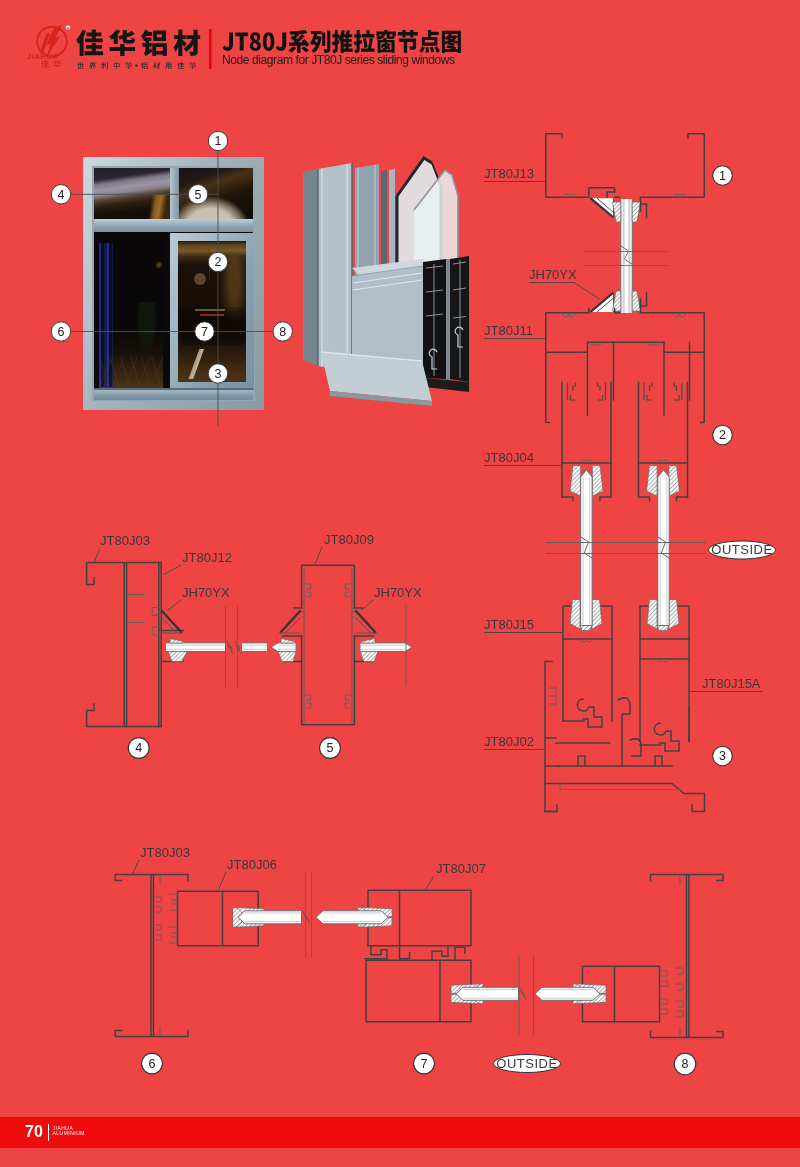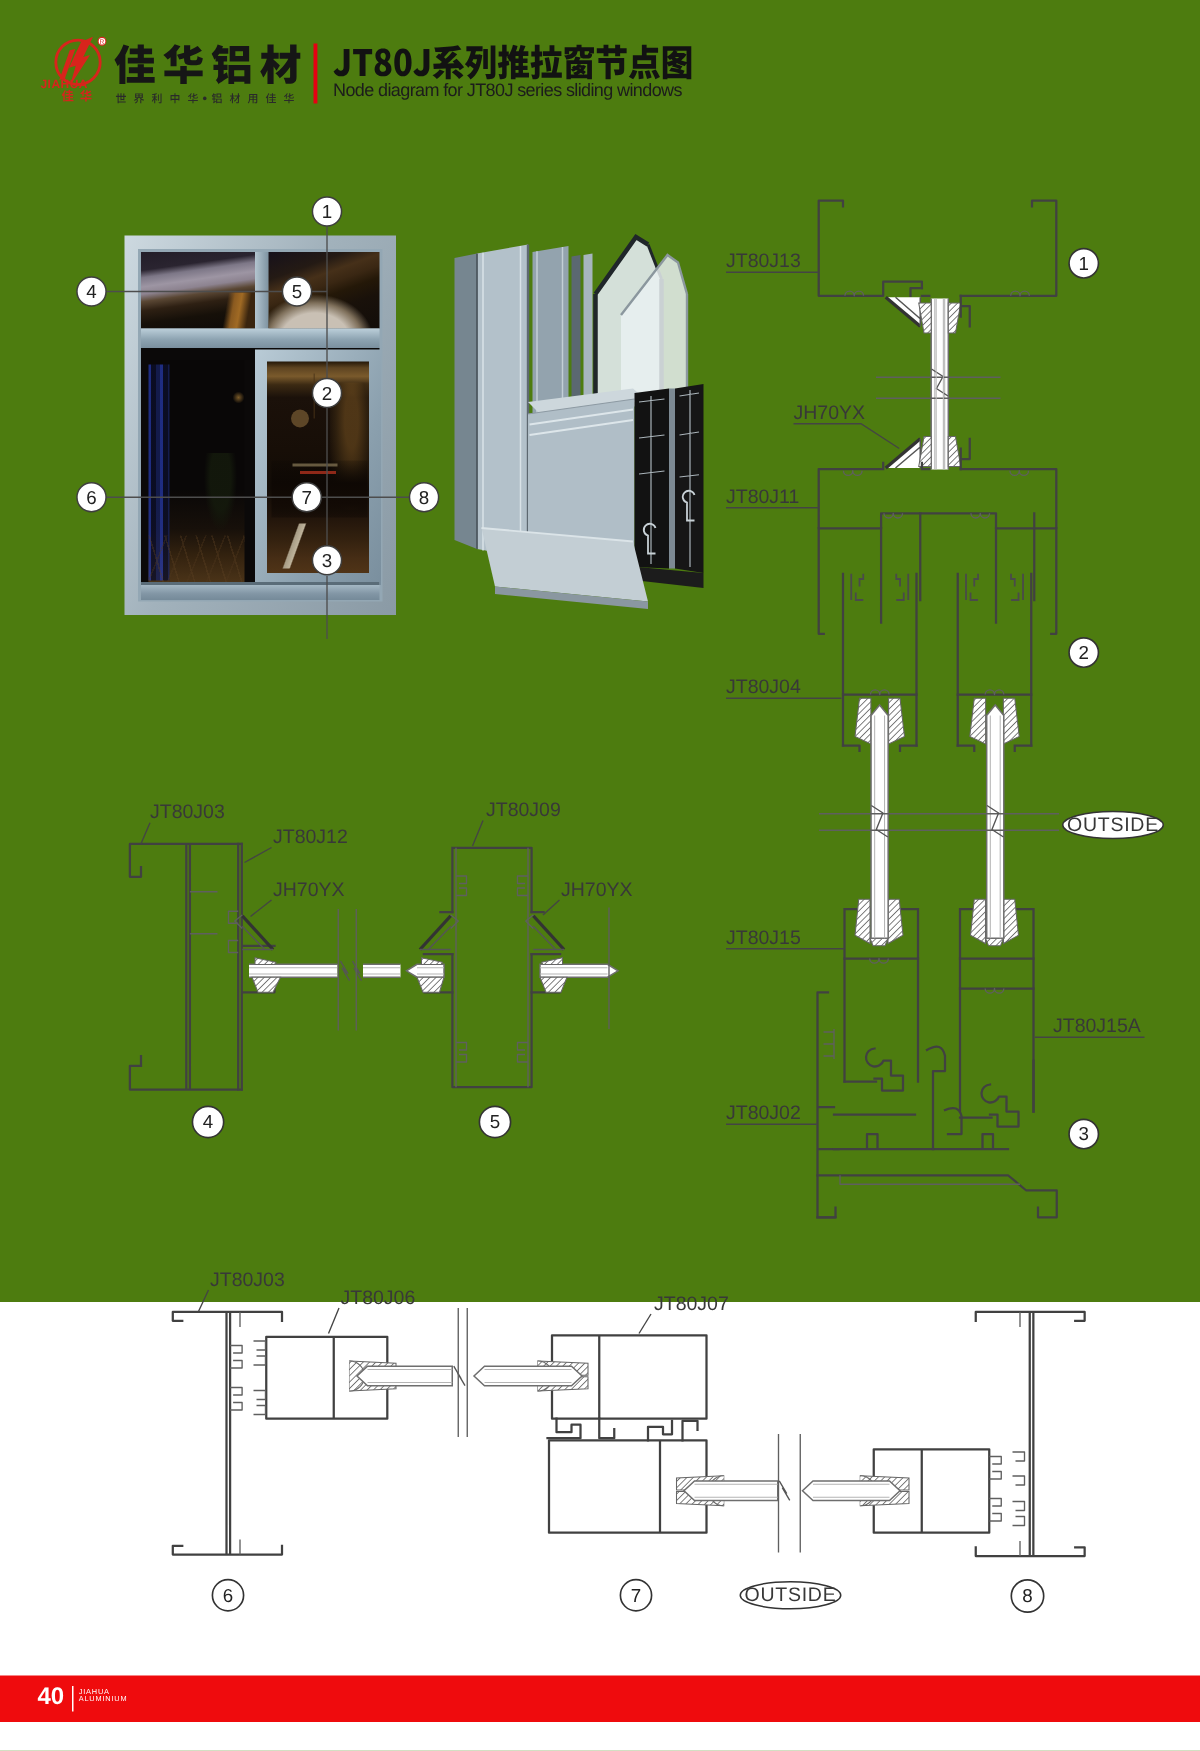--- a/index.html
+++ b/index.html
@@ -1,15 +1,15 @@
 <!DOCTYPE html>
 <html><head><meta charset="utf-8">
 <style>
 html,body{margin:0;padding:0;background:#fff;width:800px;height:1167px;overflow:hidden}
-#page{position:relative;width:800px;height:868px;background:#4d7c0f;font-family:"Liberation Sans",sans-serif}
+#page{position:relative;width:800px;height:1167px;background:#ef4444;font-family:"Liberation Sans",sans-serif}
 </style></head>
 <body>
 <div id="page">
 
 <svg width="800" height="100" viewBox="0 0 800 100" style="position:absolute;left:0;top:0" xmlns="http://www.w3.org/2000/svg">
 
 <g>
 <circle cx="52" cy="41.5" r="14.8" fill="none" stroke="#d8241c" stroke-width="1.9"></circle>
 <path d="M54,28 L62,24.5 L55.5,38 L60,36.6 L46.5,57.5 L50.5,43.8 L46,45.2 Z" fill="#d8241c"></path>
 <path d="M46.5,33.5 L50.2,32.7 L43.2,52.5 L39.5,53.3 Z" fill="#d8241c"></path>
@@ -501,15 +501,15 @@
 <g>
 <path class="p" d="M716.8,880.5 H723.1 V874.6 H650.5 V880.5 M716.8,1031.5 H723.1 V1037.4 H650.5 V1031.5 M686.5,874.6 V1037.4 M688.9,874.6 V1037.4"></path>
 <path class="t" d="M680,874.6 v10 M680,1037.4 v-10"></path>
 </g>
 
 <circle cx="685" cy="1064" r="10.8" fill="#fff" stroke="#333" stroke-width="1.1"></circle>
       <text x="685" y="1068.3" text-anchor="middle" class="cn">8</text>
 </svg>
 
 <div style="position:absolute;left:0;top:1117px;width:800px;height:30.5px;background:#ef0b0d"></div>
-<div style="position:absolute;left:25px;top:1122.5px;font-family:'Liberation Sans',sans-serif;font-weight:bold;font-size:16px;color:#fff">40</div>
+<div style="position:absolute;left:25px;top:1122.5px;font-family:'Liberation Sans',sans-serif;font-weight:bold;font-size:16px;color:#fff">70</div>
 <div style="position:absolute;left:47.5px;top:1123.5px;width:1px;height:17px;background:#fff"></div>
 <div style="position:absolute;left:52.5px;top:1126px;font-family:'Liberation Sans',sans-serif;font-size:4.9px;letter-spacing:0.55px;color:#fff;line-height:5.3px">JIAHUA<br>ALUMINIUM</div>
 </div>
 </body></html>

